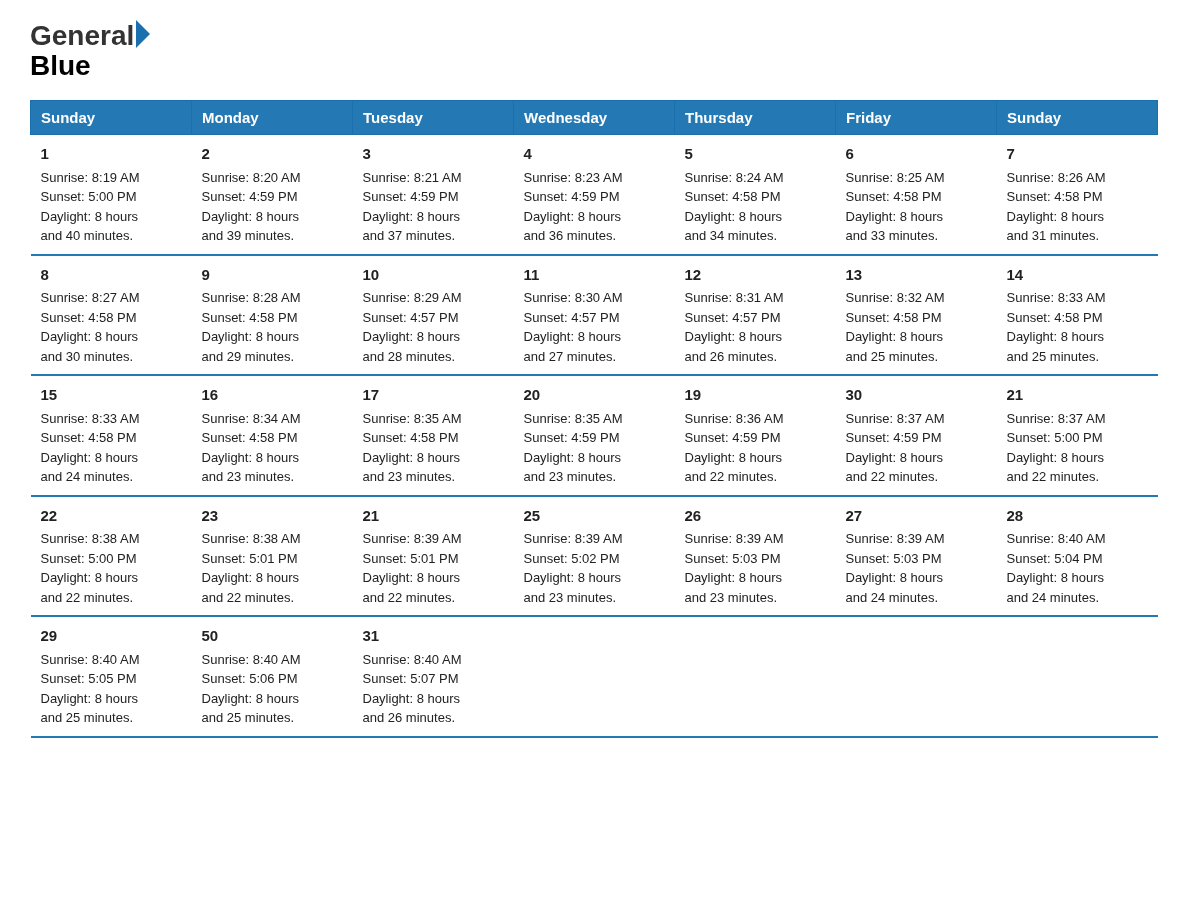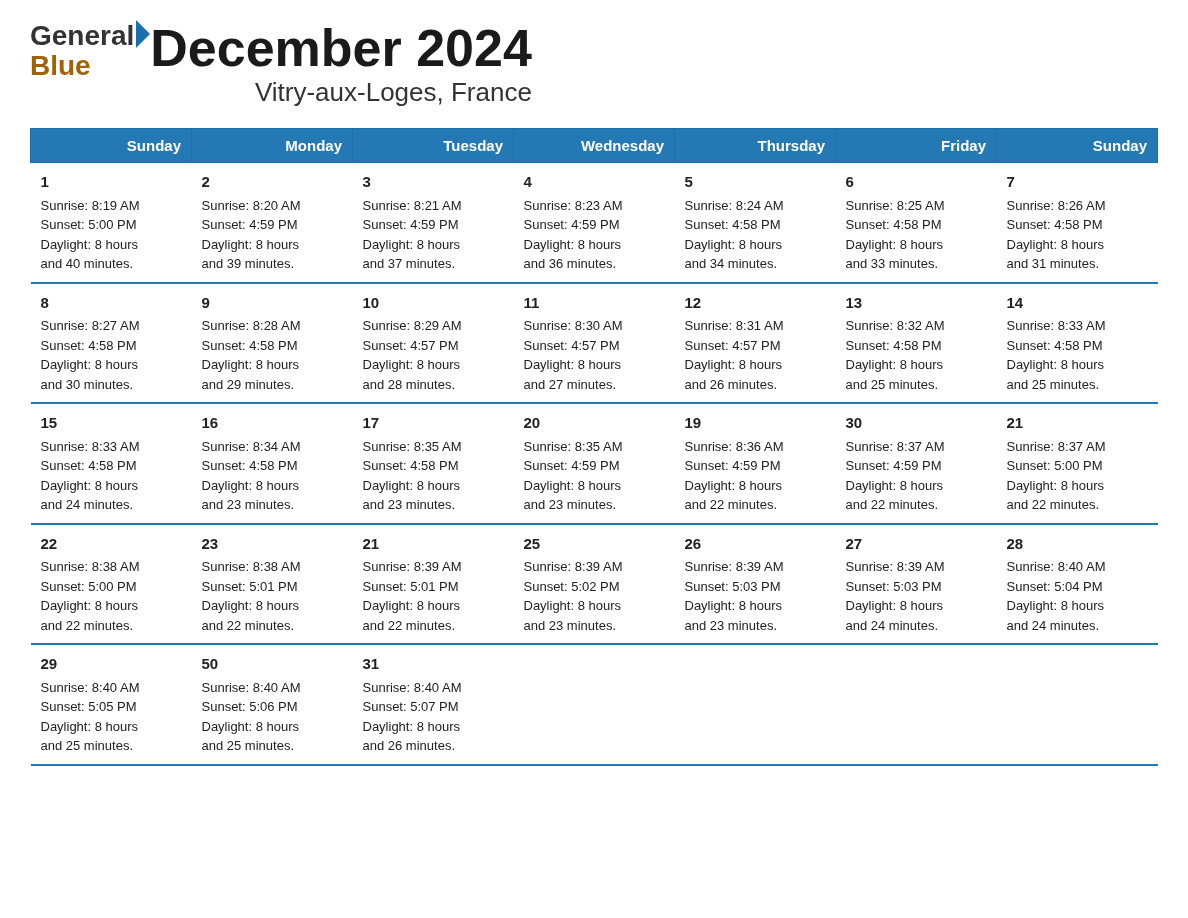--- a/index.html
+++ b/index.html
@@ -21,21 +21,21 @@
       align-items: center;
     }
     .logo-text-general {
       font-size: 28px;
       font-weight: bold;
       color: #333;
     }
     .logo-text-blue {
       font-size: 28px;
       font-weight: bold;
-      color: #a16207;
+      color: #000000;
     }
     .logo-icon {
       width: 0;
       height: 0;
       border-left: 14px solid #1a6faf;
       border-top: 14px solid transparent;
       border-bottom: 14px solid transparent;
       margin-left: 2px;
       margin-bottom: 4px;
     }
@@ -68,21 +68,21 @@
       width: 100%;
       border-collapse: collapse;
       table-layout: fixed;
     }
     thead tr th {
       background-color: #2479b5;
       color: white;
       font-size: 15px;
       font-weight: bold;
       padding: 8px 10px;
-      text-align: right;
+      text-align: left;
       border: 1px solid #1a6faf;
     }
     tbody tr {
       border-bottom: 2px solid #2479b5;
     }
     tbody tr td {
       padding: 8px 10px;
       vertical-align: top;
       font-size: 13px;
       color: #222;
@@ -115,24 +115,20 @@
     <div class="logo-wrapper">
       <div class="logo-line1">
         <span class="logo-text-general">General</span>
         <div class="logo-icon"></div>
       </div>
       <div class="logo-line2">
         <span class="logo-text-blue">Blue</span>
       </div>
     </div>
   </div>
-  <div class="title-block">
-    <h1>December 2024</h1>
-    <h2>Vitry-aux-Loges, France</h2>
-  </div>
 </div>
 
 <table>
   <thead>
     <tr>
     <th>Sunday</th>
         <th>Monday</th>
         <th>Tuesday</th>
         <th>Wednesday</th>
         <th>Thursday</th>

